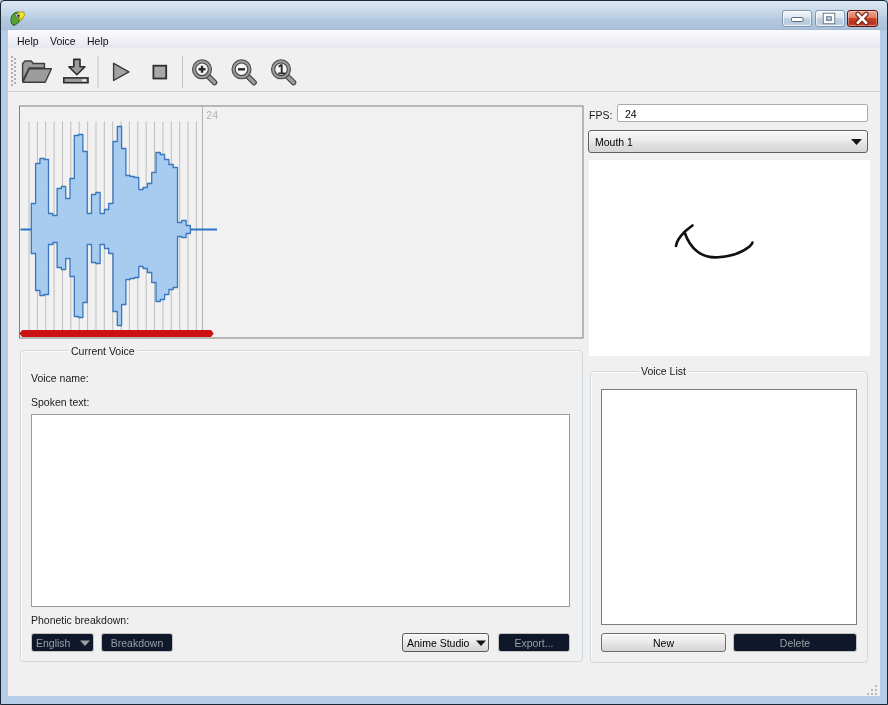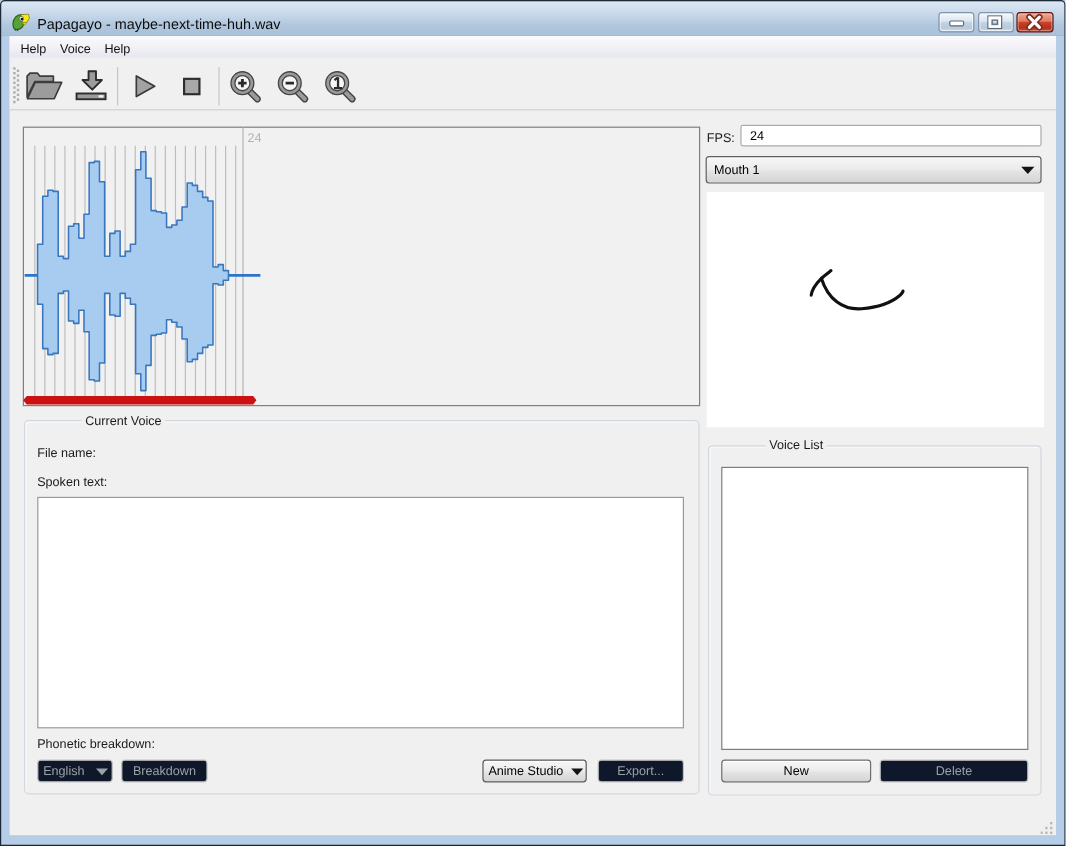--- a/index.html
+++ b/index.html
@@ -36,21 +36,20 @@
 <div id="win">
   <div id="titlebar"></div>
   <svg width="17" height="16" viewBox="0 0 17 16" style="position:absolute;left:10px;top:11px;z-index:5">
     <path d="M1.5,12.5 C0.5,9.5 0.8,5.5 3,3.2 C5,1.2 7.5,0.8 9.5,1.5 L10,6 L9,11 C7,13.5 4.5,13.8 3,13.5 Z" fill="#55a332" stroke="#2c6317" stroke-width="1"></path>
     <path d="M7.5,1.2 L13.8,0.8 L14.5,4.2 L12.2,7.8 L9.2,8.2 L8,5 Z" fill="#f4ea16" stroke="#8a7d12" stroke-width="0.7"></path>
     <path d="M8.2,7.9 L10.8,9.8 L12.1,7.8 Z" fill="#f4ea16" stroke="#8a7d12" stroke-width="0.5"></path>
     <circle cx="7.8" cy="4.6" r="1.9" fill="#fff" stroke="#333" stroke-width="0.5"></circle>
     <circle cx="8.2" cy="4.8" r="1.1" fill="#111"></circle>
     <path d="M2,13.5 l1.5,1.2 M4,14 l1.2,0.6" stroke="#3a3a3a" stroke-width="0.8"></path>
   </svg>
-  <div id="titletext">Papagayo - maybe-next-time-huh.wav</div>
   <div class="capbtn" style="left:782px;top:10px;width:30px;border:1px solid #8496ab;box-shadow:inset 0 0 0 1px rgba(255,255,255,.65);background:linear-gradient(180deg,#f2f7fb 0%,#dce6f0 45%,#c2d4e5 50%,#b6cbdf 80%,#c9d9e9 100%)"></div>
   <div class="capbtn" style="left:815px;top:10px;width:30px;border:1px solid #8496ab;box-shadow:inset 0 0 0 1px rgba(255,255,255,.65);background:linear-gradient(180deg,#f2f7fb 0%,#dce6f0 45%,#c2d4e5 50%,#b6cbdf 80%,#c9d9e9 100%)"></div>
   <div class="capbtn" style="left:847px;top:10px;width:31px;border:1px solid #5e150d;box-shadow:inset 0 0 0 1px rgba(255,255,255,.35);background:linear-gradient(180deg,#eea897 0%,#e07a5e 45%,#c94328 50%,#b8311c 80%,#c14a35 100%)"></div>
   <svg width="888" height="30" viewBox="0 0 888 30" style="position:absolute;left:0;top:0;pointer-events:none;z-index:6">
     <rect x="791.5" y="17.5" width="11.5" height="4" rx="1" fill="#fff" stroke="#5d6a77" stroke-width="1"></rect>
     <rect x="823.3" y="13.3" width="11.4" height="10.4" fill="none" stroke="#5d6a77" stroke-width="1"></rect>
     <rect x="824.8" y="14.8" width="8.4" height="7.4" fill="none" stroke="#fff" stroke-width="2"></rect>
     <rect x="826.8" y="16.8" width="4.4" height="3.4" fill="none" stroke="#5d6a77" stroke-width="1"></rect>
     <path d="M857.8,14.2 L866.2,22.8 M866.2,14.2 L857.8,22.8" stroke="#7e2a1e" stroke-width="5.2" stroke-linecap="round"></path>
     <path d="M857.8,14.2 L866.2,22.8 M866.2,14.2 L857.8,22.8" stroke="#fff" stroke-width="2.6" stroke-linecap="round"></path>
@@ -117,21 +116,21 @@
     <rect x="19" y="105.5" width="563.5" height="232" fill="#f1f1f1" stroke="#7f7f7f" stroke-width="1"></rect>
     <path d="M28.5,121 V331 M36.9,121 V331 M45.2,121 V331 M53.6,121 V331 M62.0,121 V331 M70.3,121 V331 M78.7,121 V331 M87.1,121 V331 M95.5,121 V331 M103.8,121 V331 M112.2,121 V331 M120.6,121 V331 M128.9,121 V331 M137.3,121 V331 M145.7,121 V331 M154.0,121 V331 M162.4,121 V331 M170.8,121 V331 M179.2,121 V331 M187.5,121 V331 M195.9,121 V331" stroke="#bdbdbd" stroke-width="1"></path>
     <path d="M202,105.5 V337.5" stroke="#b2b2b2" stroke-width="1"></path>
     <text x="205.8" y="118" font-size="10.5" fill="#b2b2b2" font-family="Liberation Sans">24</text>
     <path d="M20,229 H216.5" stroke="#2e74c8" stroke-width="2.2"></path>
     <path d="M30.8,229 V203 H35.1 V163 H39.4 V158 H43.7 V159 H48.0 V213 H52.3 V215 H56.6 V188 H60.9 V186 H65.2 V198 H69.5 V178 H73.8 V135 H78.1 V134 H82.4 V151 H86.7 V213 H91.0 V194 H95.3 V192 H99.6 V213 H103.9 V209 H108.2 V203 H112.5 V141 H116.8 V126 H121.1 V148 H125.4 V175 H129.7 V176 H134.0 V177 H138.3 V189 H142.6 V187 H146.9 V183 H151.2 V172 H155.5 V152 H159.8 V154 H164.1 V159 H168.4 V164 H172.7 V167 H177.0 V222 H181.3 V220 H185.6 V225 H189.9 V229 V233 H185.6 V237 H181.3 V236 H177.0 V287 H172.7 V289 H168.4 V294 H164.1 V299 H159.8 V301 H155.5 V282 H151.2 V272 H146.9 V268 H142.6 V266 H138.3 V277 H134.0 V278 H129.7 V279 H125.4 V304 H121.1 V325 H116.8 V311 H112.5 V253 H108.2 V248 H103.9 V244 H99.6 V263 H95.3 V262 H91.0 V244 H86.7 V302 H82.4 V317 H78.1 V316 H73.8 V276 H69.5 V258 H65.2 V269 H60.9 V267 H56.6 V242 H52.3 V244 H48.0 V294 H43.7 V295 H39.4 V290 H35.1 V253 H30.8 Z" fill="#a7ccef" stroke="#3877bf" stroke-width="1.3" stroke-linejoin="round"></path>
     <path d="M18.8,333 L21.8,329.5 H210.5 L213.2,333 L210.5,336.5 H21.8 Z" fill="#cb1111"></path>
   </svg>
   <div class="groupbox" style="left:20px;top:350px;width:563px;height:312px"></div>
   <div class="grouplabel" style="left:24px;top:345px">Current Voice</div>
-  <div class="lbl" style="left:31px;top:372px">File name:</div>
+  <div class="lbl" style="left:31px;top:372px">Voice name:</div>
   <div class="lbl" style="left:31px;top:396px">Spoken text:</div>
   <div style="position:absolute;left:31px;top:414px;width:539px;height:193px;background:#fff;border:1px solid #9a9a9a"></div>
   <div class="lbl" style="left:31px;top:614px">Phonetic breakdown:</div>
   <div class="btn dis" style="left:31px;top:633px;width:63px;height:19px;justify-content:flex-start;padding-left:4px">English
     <svg width="63" height="19" viewBox="0 0 63 19" style="position:absolute;left:-1px;top:-1px">
       <path d="M49,7.5 l5,5.5 5,-5.5 z" fill="#9aa0a6"></path>
     </svg>
   </div>
   <div class="btn dis" style="left:101px;top:633px;width:72px;height:19px">Breakdown</div>
   <div class="btn" style="left:402px;top:633px;width:87px;height:19px;justify-content:flex-start;padding-left:4px;border-color:#5a5a5a">Anime Studio

